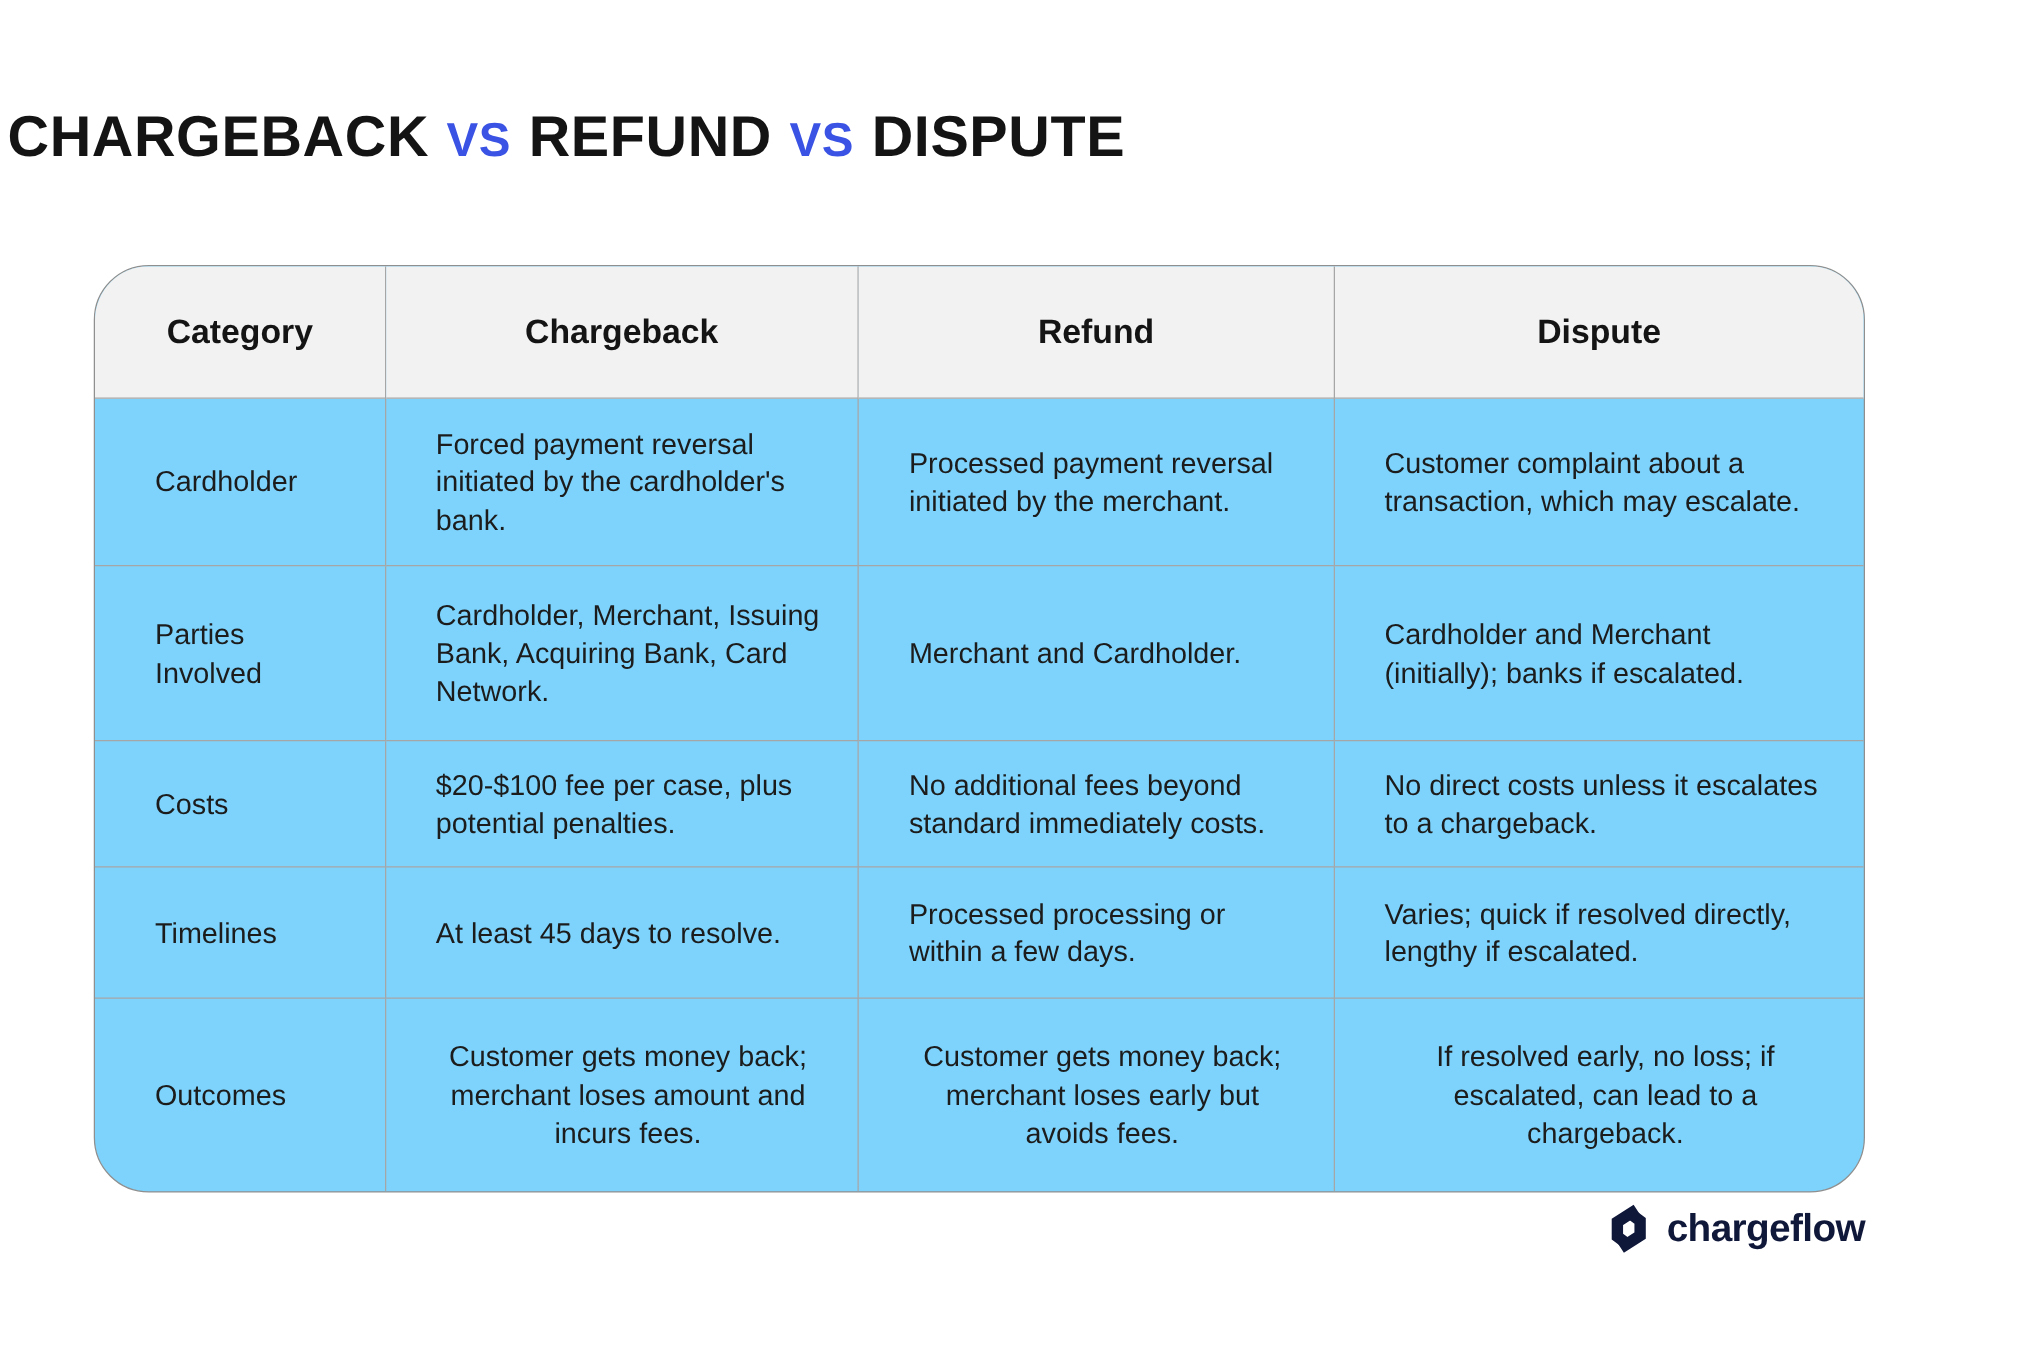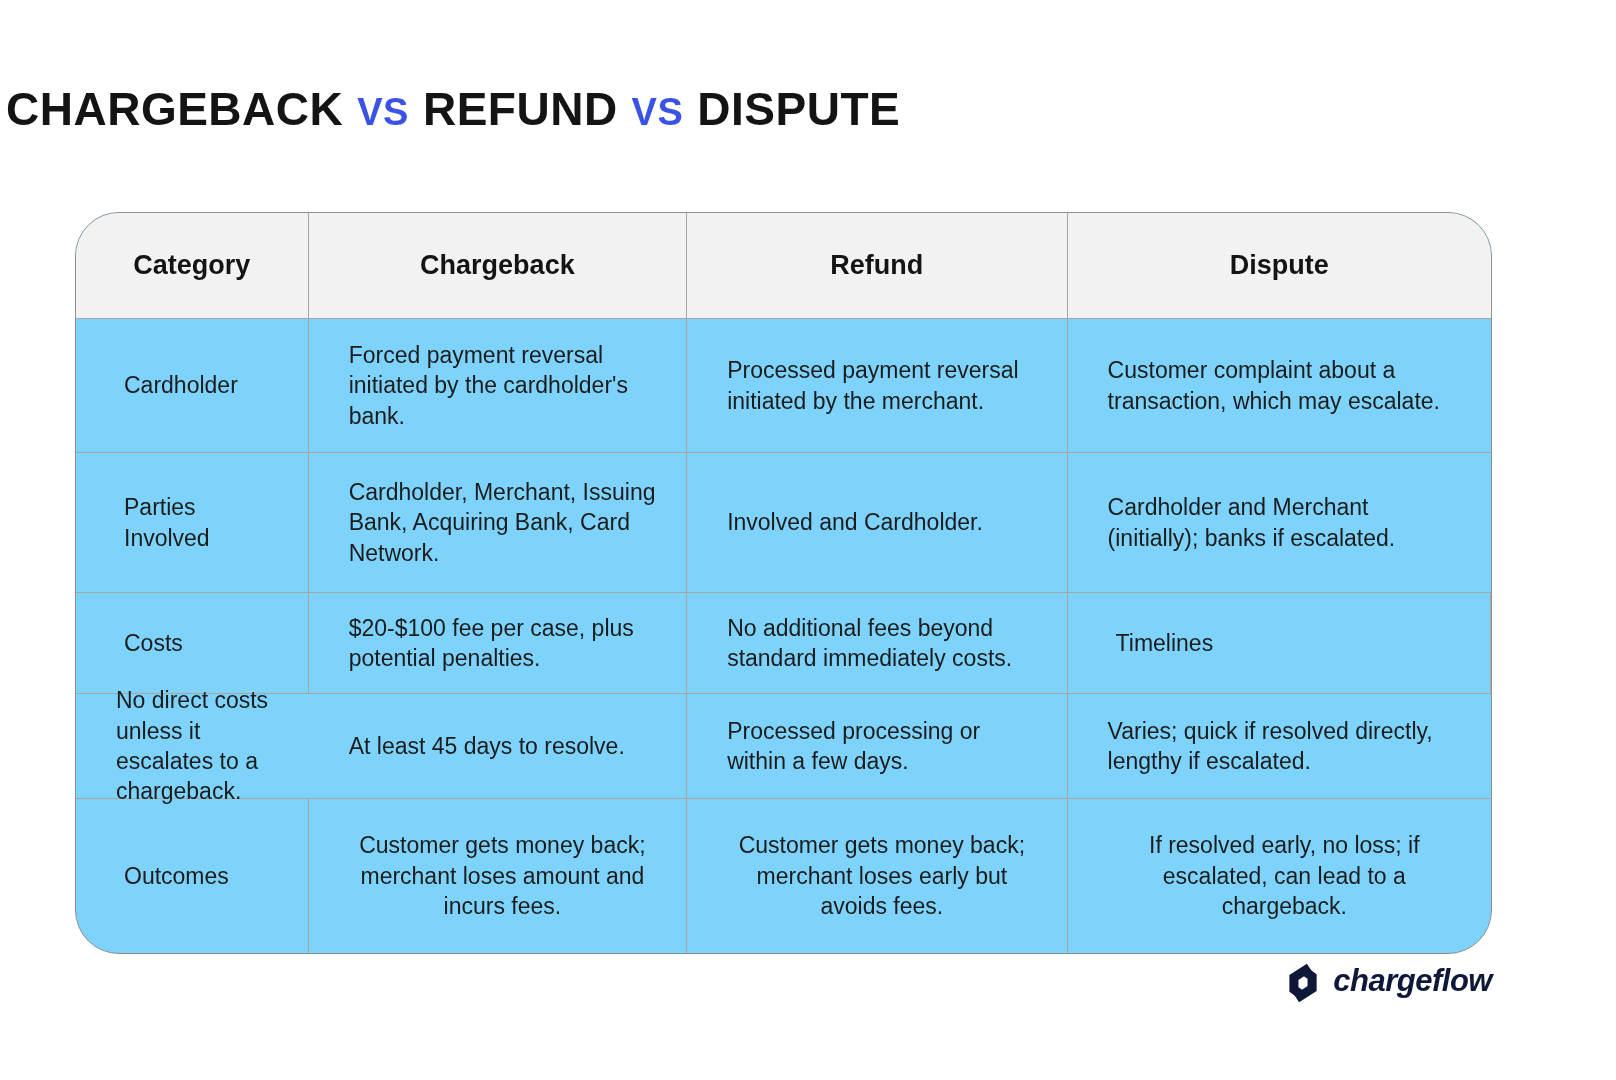--- a/index.html
+++ b/index.html
@@ -74,22 +74,22 @@
     font-weight: bold;
     color: #141414;
   }
 
   
   .logo {
     position: absolute;
     right: 124px;
     top: 963px;
     display: flex;
+    align-items: center;
     gap: 10px;
-    font-style: italic;
   }
   .logo-icon { width: 40px; height: 40px; display: block; }
   .logo-text {
     font-size: 31px;
     font-weight: bold;
     letter-spacing: -0.5px;
     color: #10183a;
   }
 </style>
 </head>
@@ -108,29 +108,29 @@
     <div class="cell head">Refund</div>
     <div class="cell head col-last">Dispute</div>
 
     <div class="cell cat">Cardholder</div>
     <div class="cell">Forced payment reversal initiated by the cardholder's bank.</div>
     <div class="cell">Processed payment reversal initiated by the merchant.</div>
     <div class="cell col-last">Customer complaint about a transaction, which may escalate.</div>
 
     <div class="cell cat">Parties Involved</div>
     <div class="cell">Cardholder, Merchant, Issuing Bank, Acquiring Bank, Card Network.</div>
-    <div class="cell">Involved and Cardholder.</div>
+    <div class="cell">Merchant and Cardholder.</div>
     <div class="cell col-last">Cardholder and Merchant (initially); banks if escalated.</div>
 
     <div class="cell cat">Costs</div>
     <div class="cell">$20-$100 fee per case, plus potential penalties.</div>
     <div class="cell">No additional fees beyond standard immediately costs.</div>
+    <div class="cell col-last">No direct costs unless it escalates to a chargeback.</div>
+
     <div class="cell cat">Timelines</div>
-
-    <div class="cell col-last">No direct costs unless it escalates to a chargeback.</div>
     <div class="cell">At least 45 days to resolve.</div>
     <div class="cell">Processed processing or within a few days.</div>
     <div class="cell col-last">Varies; quick if resolved directly, lengthy if escalated.</div>
 
     <div class="cell cat row-last">Outcomes</div>
     <div class="cell row-last">Customer gets money back; merchant loses amount and incurs fees.</div>
     <div class="cell row-last">Customer gets money back; merchant loses early but avoids fees.</div>
     <div class="cell row-last col-last">If resolved early, no loss; if escalated, can lead to a chargeback.</div>
 
   </div>

